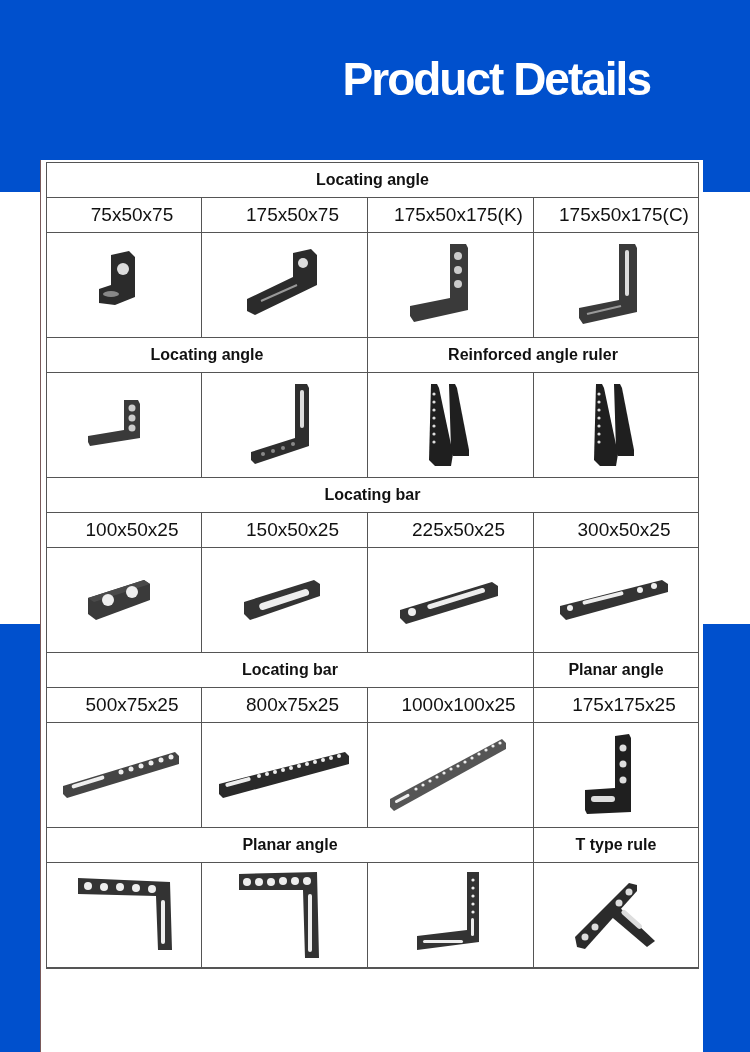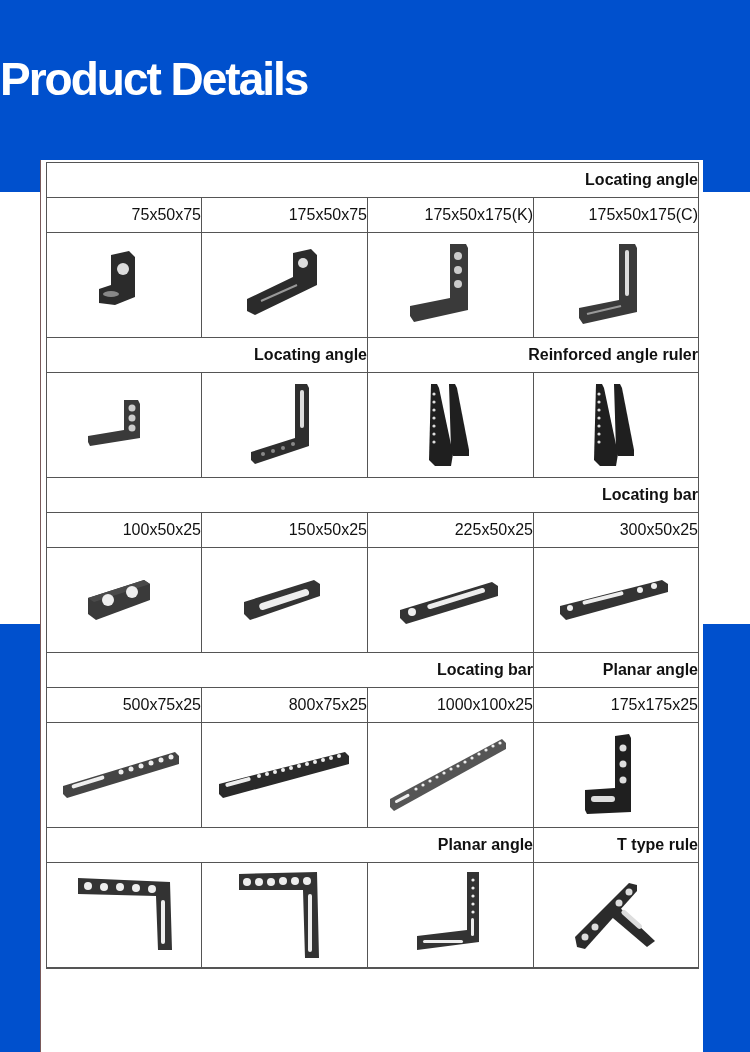--- a/index.html
+++ b/index.html
@@ -1,25 +1,25 @@
 <!DOCTYPE html>
 <html><head>
 <meta charset="utf-8">
 <style>
   html, body { margin:0; padding:0; }
   body { width:750px; height:1052px; position:relative; overflow:hidden; background:#fff; font-family:"Liberation Sans", sans-serif; }
   .band-top { position:absolute; left:0; top:0; width:750px; height:192px; background:#0050cd; }
   .band-bottom { position:absolute; left:0; top:624px; width:750px; height:428px; background:#0050cd; }
-  .title { position:absolute; left:0; top:52px; width:634px; text-align:left; color:#fff; font-size:46px; font-weight:bold; letter-spacing:-2px; }
+  .title { position:absolute; left:16px; top:52px; width:634px; text-align:right; color:#fff; font-size:46px; font-weight:bold; letter-spacing:-2px; }
   .panel { position:absolute; left:40px; top:160px; width:662px; height:892px; background:#fff; border-left:1px solid #7a5a5a; }
   table { position:absolute; left:46px; top:162px; width:652px; border-collapse:collapse; table-layout:fixed; }
-  td { border:1.5px solid #555; text-align:right; color:#111; padding:0; }
+  td { border:1.5px solid #555; text-align:center; color:#111; padding:0; }
   tr.top-stub td { height:0; border-top:none; }
   tr.hdr td { height:34px; font-weight:bold; font-size:16px; }
-  tr.size td { height:34px; font-size:16px;padding-left:16px; }
+  tr.size td { height:34px; font-size:19px;padding-left:16px; }
   tr.img td { height:104px; }
   svg { display:block; margin:0 auto; }
 </style>
 </head>
 <body>
 
 <div class="band-top"></div>
 <div class="band-bottom"></div>
 <div class="title">Product Details</div>
 <div class="panel"></div>

